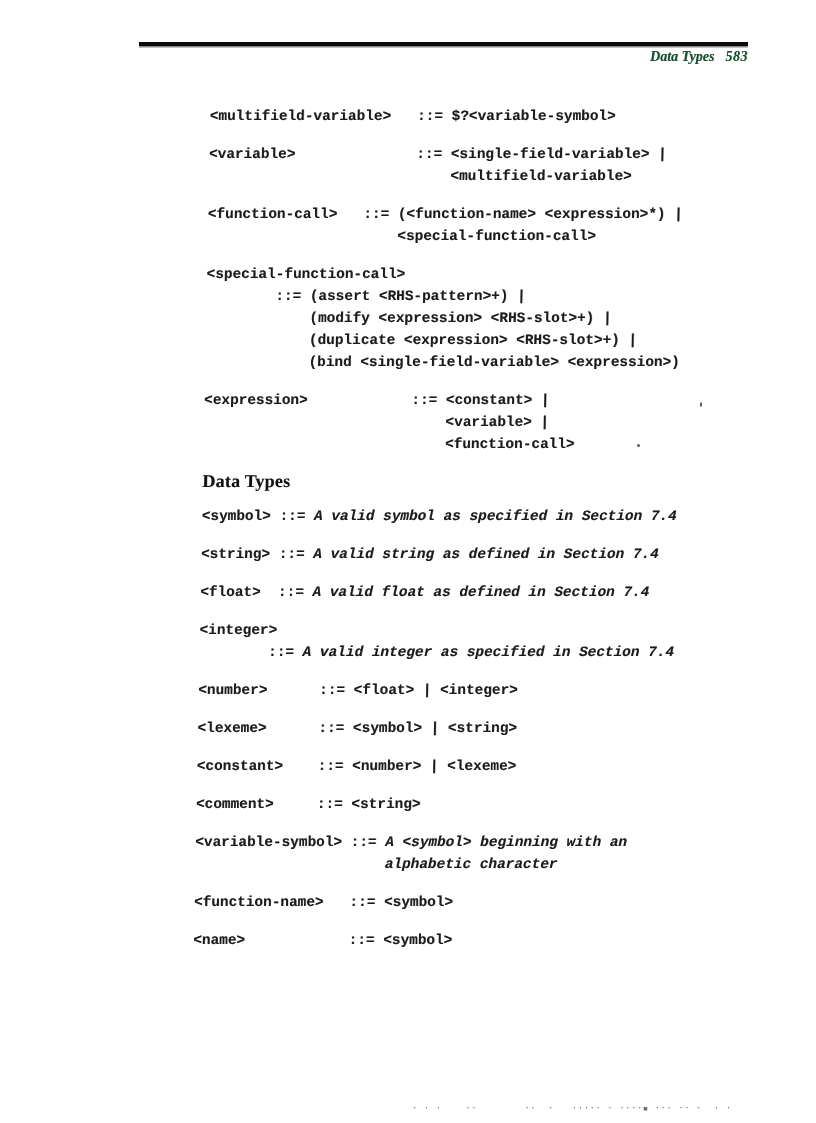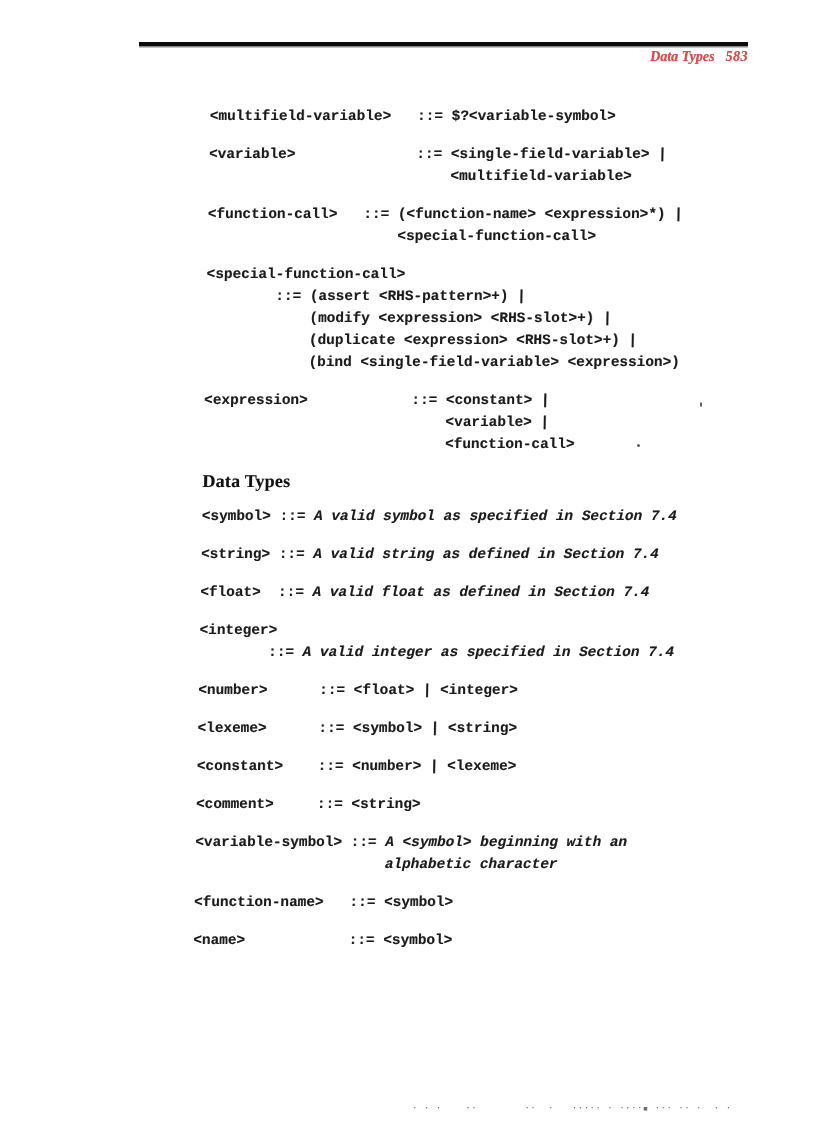--- a/index.html
+++ b/index.html
@@ -33,21 +33,21 @@
   .running-header {
     position: absolute;
     left: 139px;
     top: 49px;
     width: 609px;
     text-align: right;
     font-family: "Liberation Serif", serif;
     font-style: italic;
     font-weight: bold;
     font-size: 14px;
-    color: #ef4444;
+    color: #14532d;
     text-shadow: 0.3px 0.3px 0.4px rgba(20,20,20,0.45);
   }
   .running-header .page-number {
     margin-left: 11px;
     letter-spacing: 0.5px;
   }
 
   
   .content {
     position: absolute;

